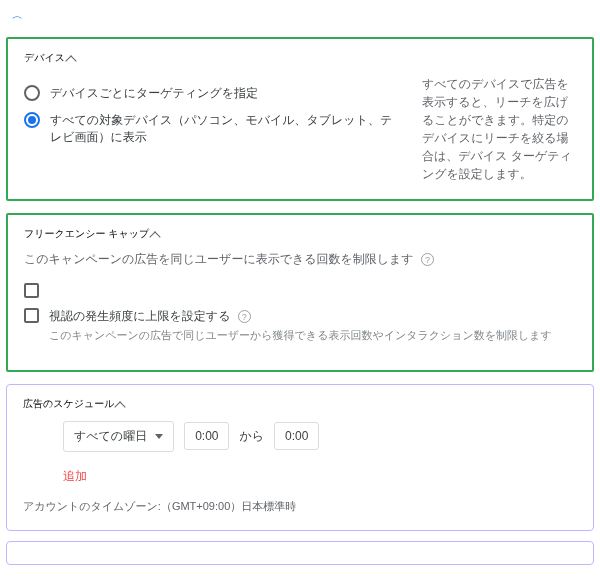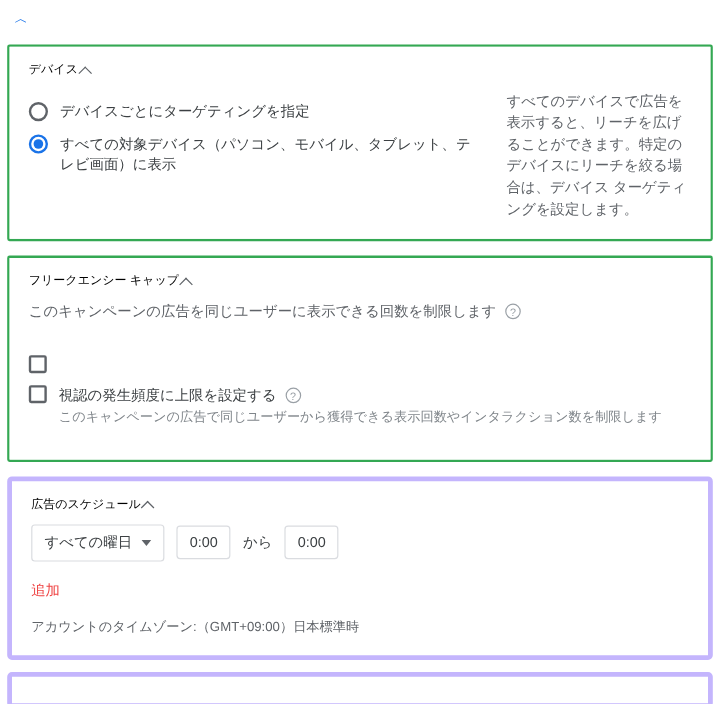--- a/index.html
+++ b/index.html
@@ -13,21 +13,21 @@
   .top-collapse {
     display: flex;
     align-items: center;
     padding: 8px 12px;
     color: #1a73e8;
     font-size: 13px;
     cursor: pointer;
   }
   .top-collapse .chev { margin-right: 6px; font-size: 11px; }
   .panel {
-    border: 4px solid #c4b5fd;
+    border: 1px solid #c4b5fd;
     border-radius: 4px;
     margin: 6px 6px 10px 6px;
     background: #fff;
   }
   .panel-head {
     display: flex;
     align-items: center;
     padding: 12px 16px 10px 16px;
     font-size: 10px;
     color: #000000;
@@ -117,20 +117,21 @@
     font-size: 9px;
     color: #9aa0a6;
     text-align: center;
     line-height: 12px;
     margin-left: 4px;
     vertical-align: middle;
   }
   .sched-row {
     display: flex;
     gap: 4px;
+    margin-left: 40px;
   }
   .sched-left {
     display: flex;
     flex-direction: column;
     gap: 12px;
     flex: 0 0 380px;
   }
   .sched-inputs {
     display: flex;
     align-items: center;
@@ -160,21 +161,21 @@
     cursor: pointer;
   }
   .tz-note {
     font-size: 11px;
     color: #5f6368;
     margin-top: 14px;
   }
   .panel-body .desc-line {
     font-size: 12px;
     color: #5f6368;
-    margin-bottom: 28px;
+    margin-bottom: 15px;
   }
 </style>
 </head>
 <body>
 
 <div class="top-collapse">
   <span class="chev">︿</span>
 </div>
 
 <div class="highlight-box">

